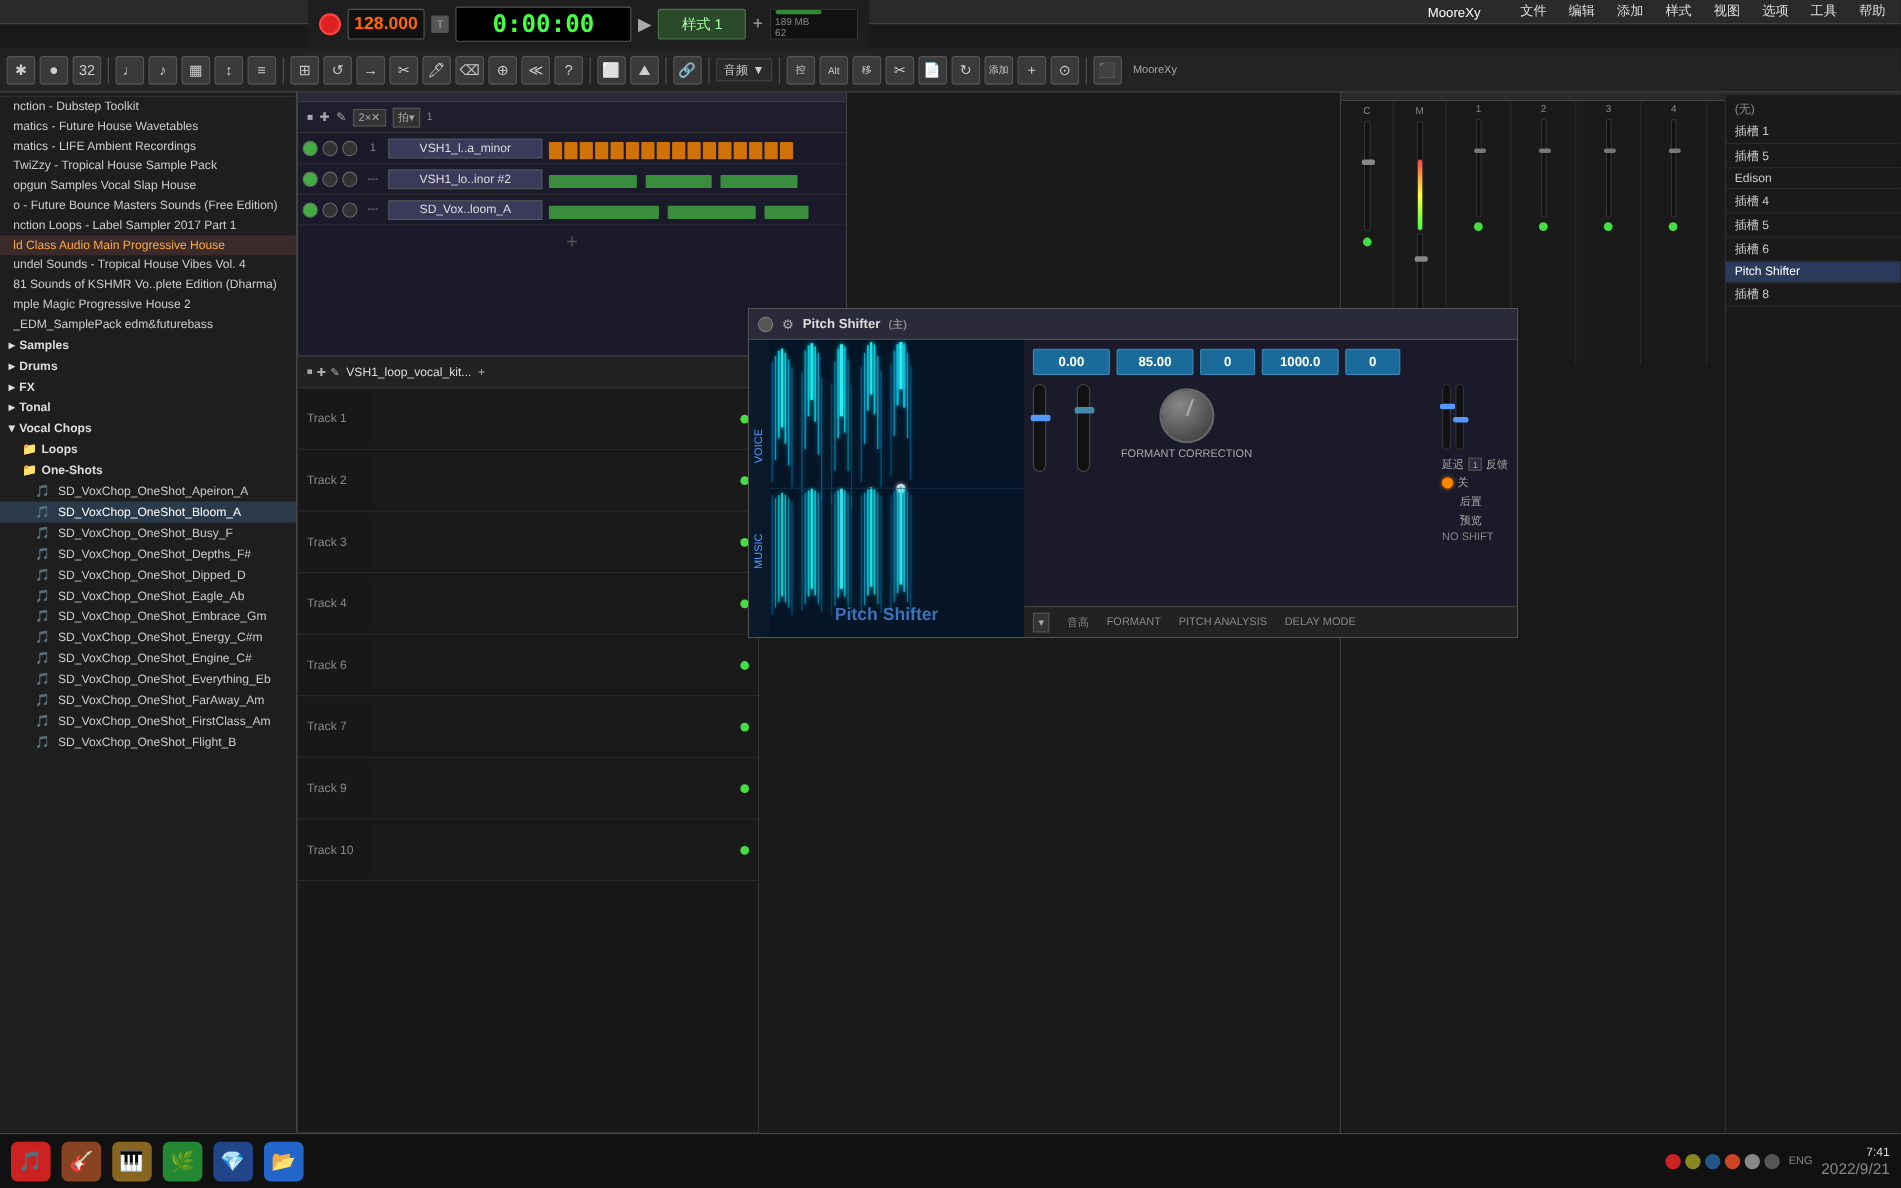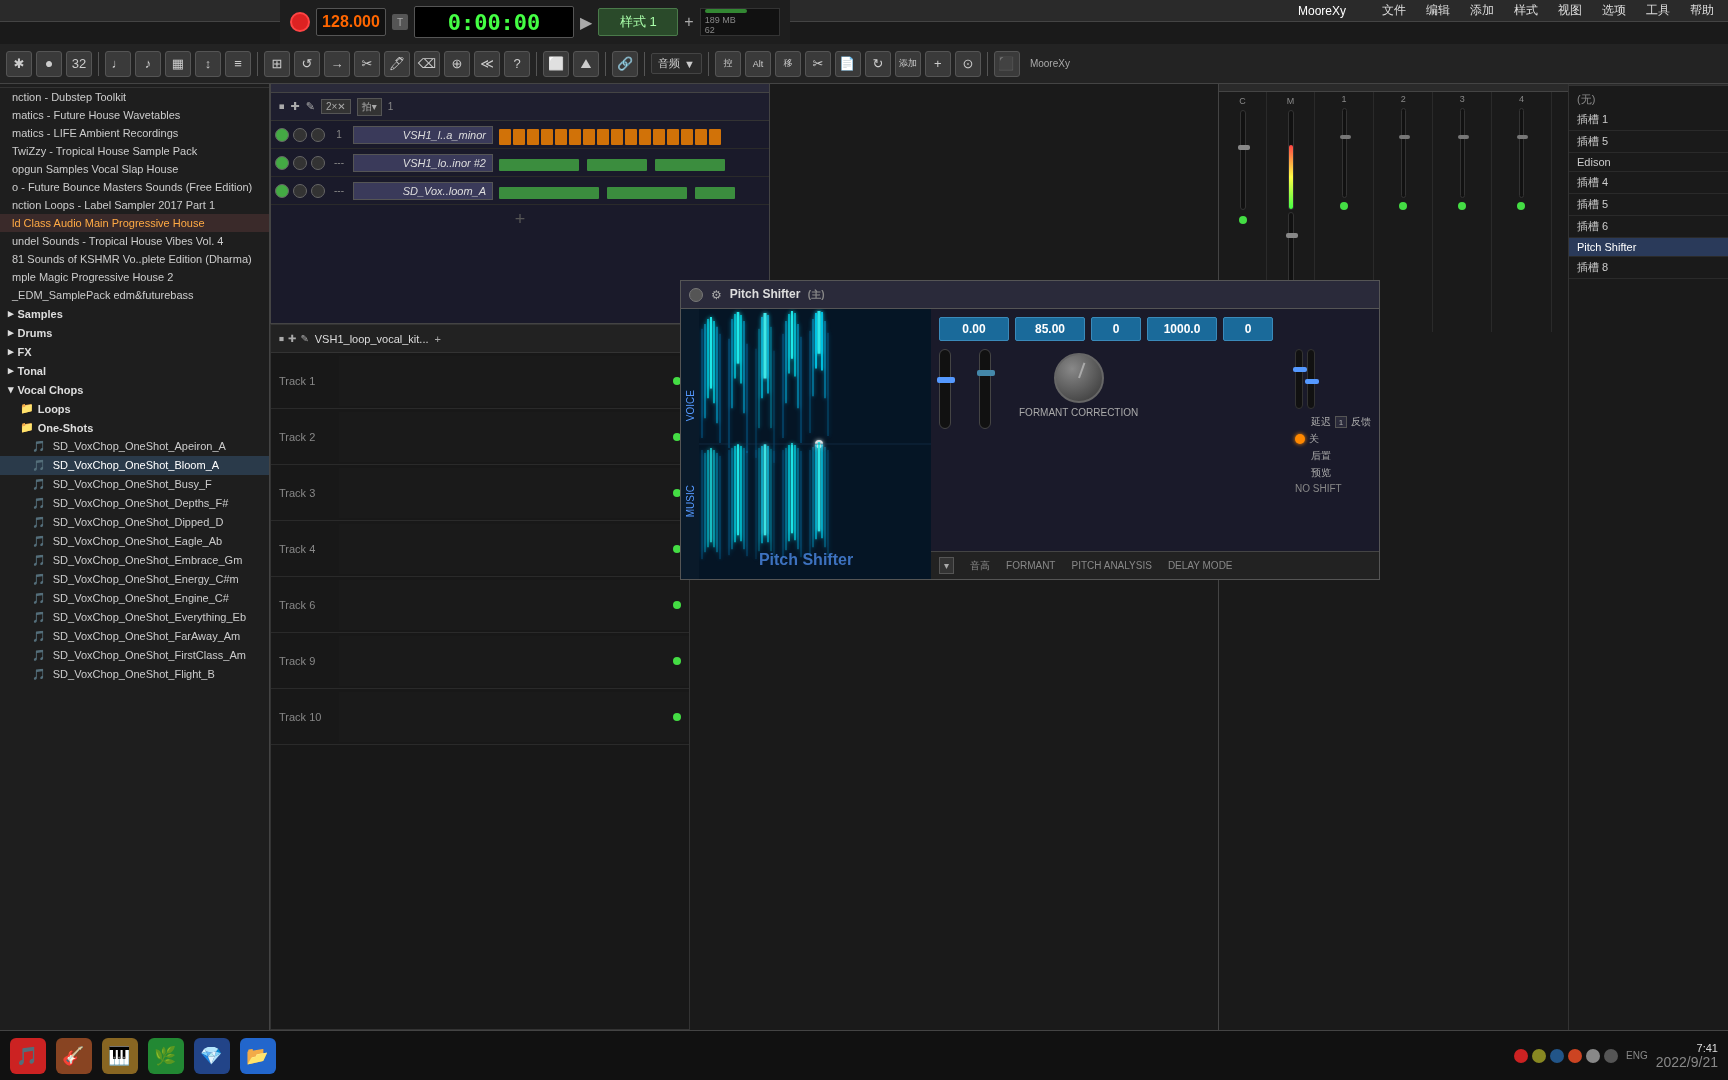--- a/index.html
+++ b/index.html
@@ -179,25 +179,24 @@
       border: 1px solid #666;
       cursor: pointer;
     }
     .channel-btn.green { background: #44aa44; }
     .channel-btn.inactive { background: #333; }
     .channel-name-btn {
       background: #3a3a5a;
       border: 1px solid #555;
       color: #ddd;
       font-size: 11px;
-      padding: 2px 6px;
+      padding: 2px 16px;
       cursor: pointer;
       min-width: 140px;
-      text-align: right;
-      font-style: italic;
+      text-align: center;
     }
     .channel-num {
       width: 20px;
       text-align: center;
       color: #888;
       font-size: 10px;
     }
     .channel-pattern-area {
       flex: 1;
       height: 20px;
@@ -746,20 +745,25 @@
       <div class="track-label">Track 4</div>
       <div class="track-grid"></div>
       <div class="track-dot"></div>
     </div>
     <div class="track-row">
       <div class="track-label">Track 6</div>
       <div class="track-grid"></div>
       <div class="track-dot"></div>
     </div>
     <div class="track-row">
+      <div class="track-label">Track 7</div>
+      <div class="track-grid"></div>
+      <div class="track-dot"></div>
+    </div>
+    <div class="track-row">
       <div class="track-label">Track 9</div>
       <div class="track-grid"></div>
       <div class="track-dot"></div>
     </div>
     <div class="track-row">
       <div class="track-label">Track 10</div>
       <div class="track-grid"></div>
       <div class="track-dot"></div>
     </div>
   </div>
@@ -937,21 +941,21 @@
             </div>
             <div style="display:flex;flex-direction:column;align-items:center;gap:2px;">
               <div style="width:8px;height:60px;background:#111;border:1px solid #333;border-radius:4px;position:relative;">
                 <div style="width:14px;height:5px;background:#5599ff;border-radius:2px;position:absolute;left:-3px;top:50%;"></div>
               </div>
             </div>
           </div>
 
           <div style="display:flex;flex-direction:column;gap:3px;">
             <div style="display:flex;align-items:center;gap:4px;">
-              <span style="color:#aaa;font-size:10px;margin-left:16px;">延迟</span>
+              <span style="color:#aaa;font-size:10px;">延迟</span>
               <div style="width:12px;height:12px;background:#2a2a3a;border:1px solid #555;display:flex;align-items:center;justify-content:center;font-size:8px;color:#aaa;">1</div>
               <span style="color:#aaa;font-size:10px;">反馈</span>
             </div>
             <div style="display:flex;align-items:center;gap:4px;">
               <div class="orange-led"></div>
               <span style="color:#aaa;font-size:10px;">关</span>
             </div>
             <div style="color:#aaa;font-size:10px;margin-left:16px;">后置</div>
             <div style="color:#aaa;font-size:10px;margin-left:16px;">预览</div>
             <div style="display:flex;align-items:flex-end;gap:4px;">

